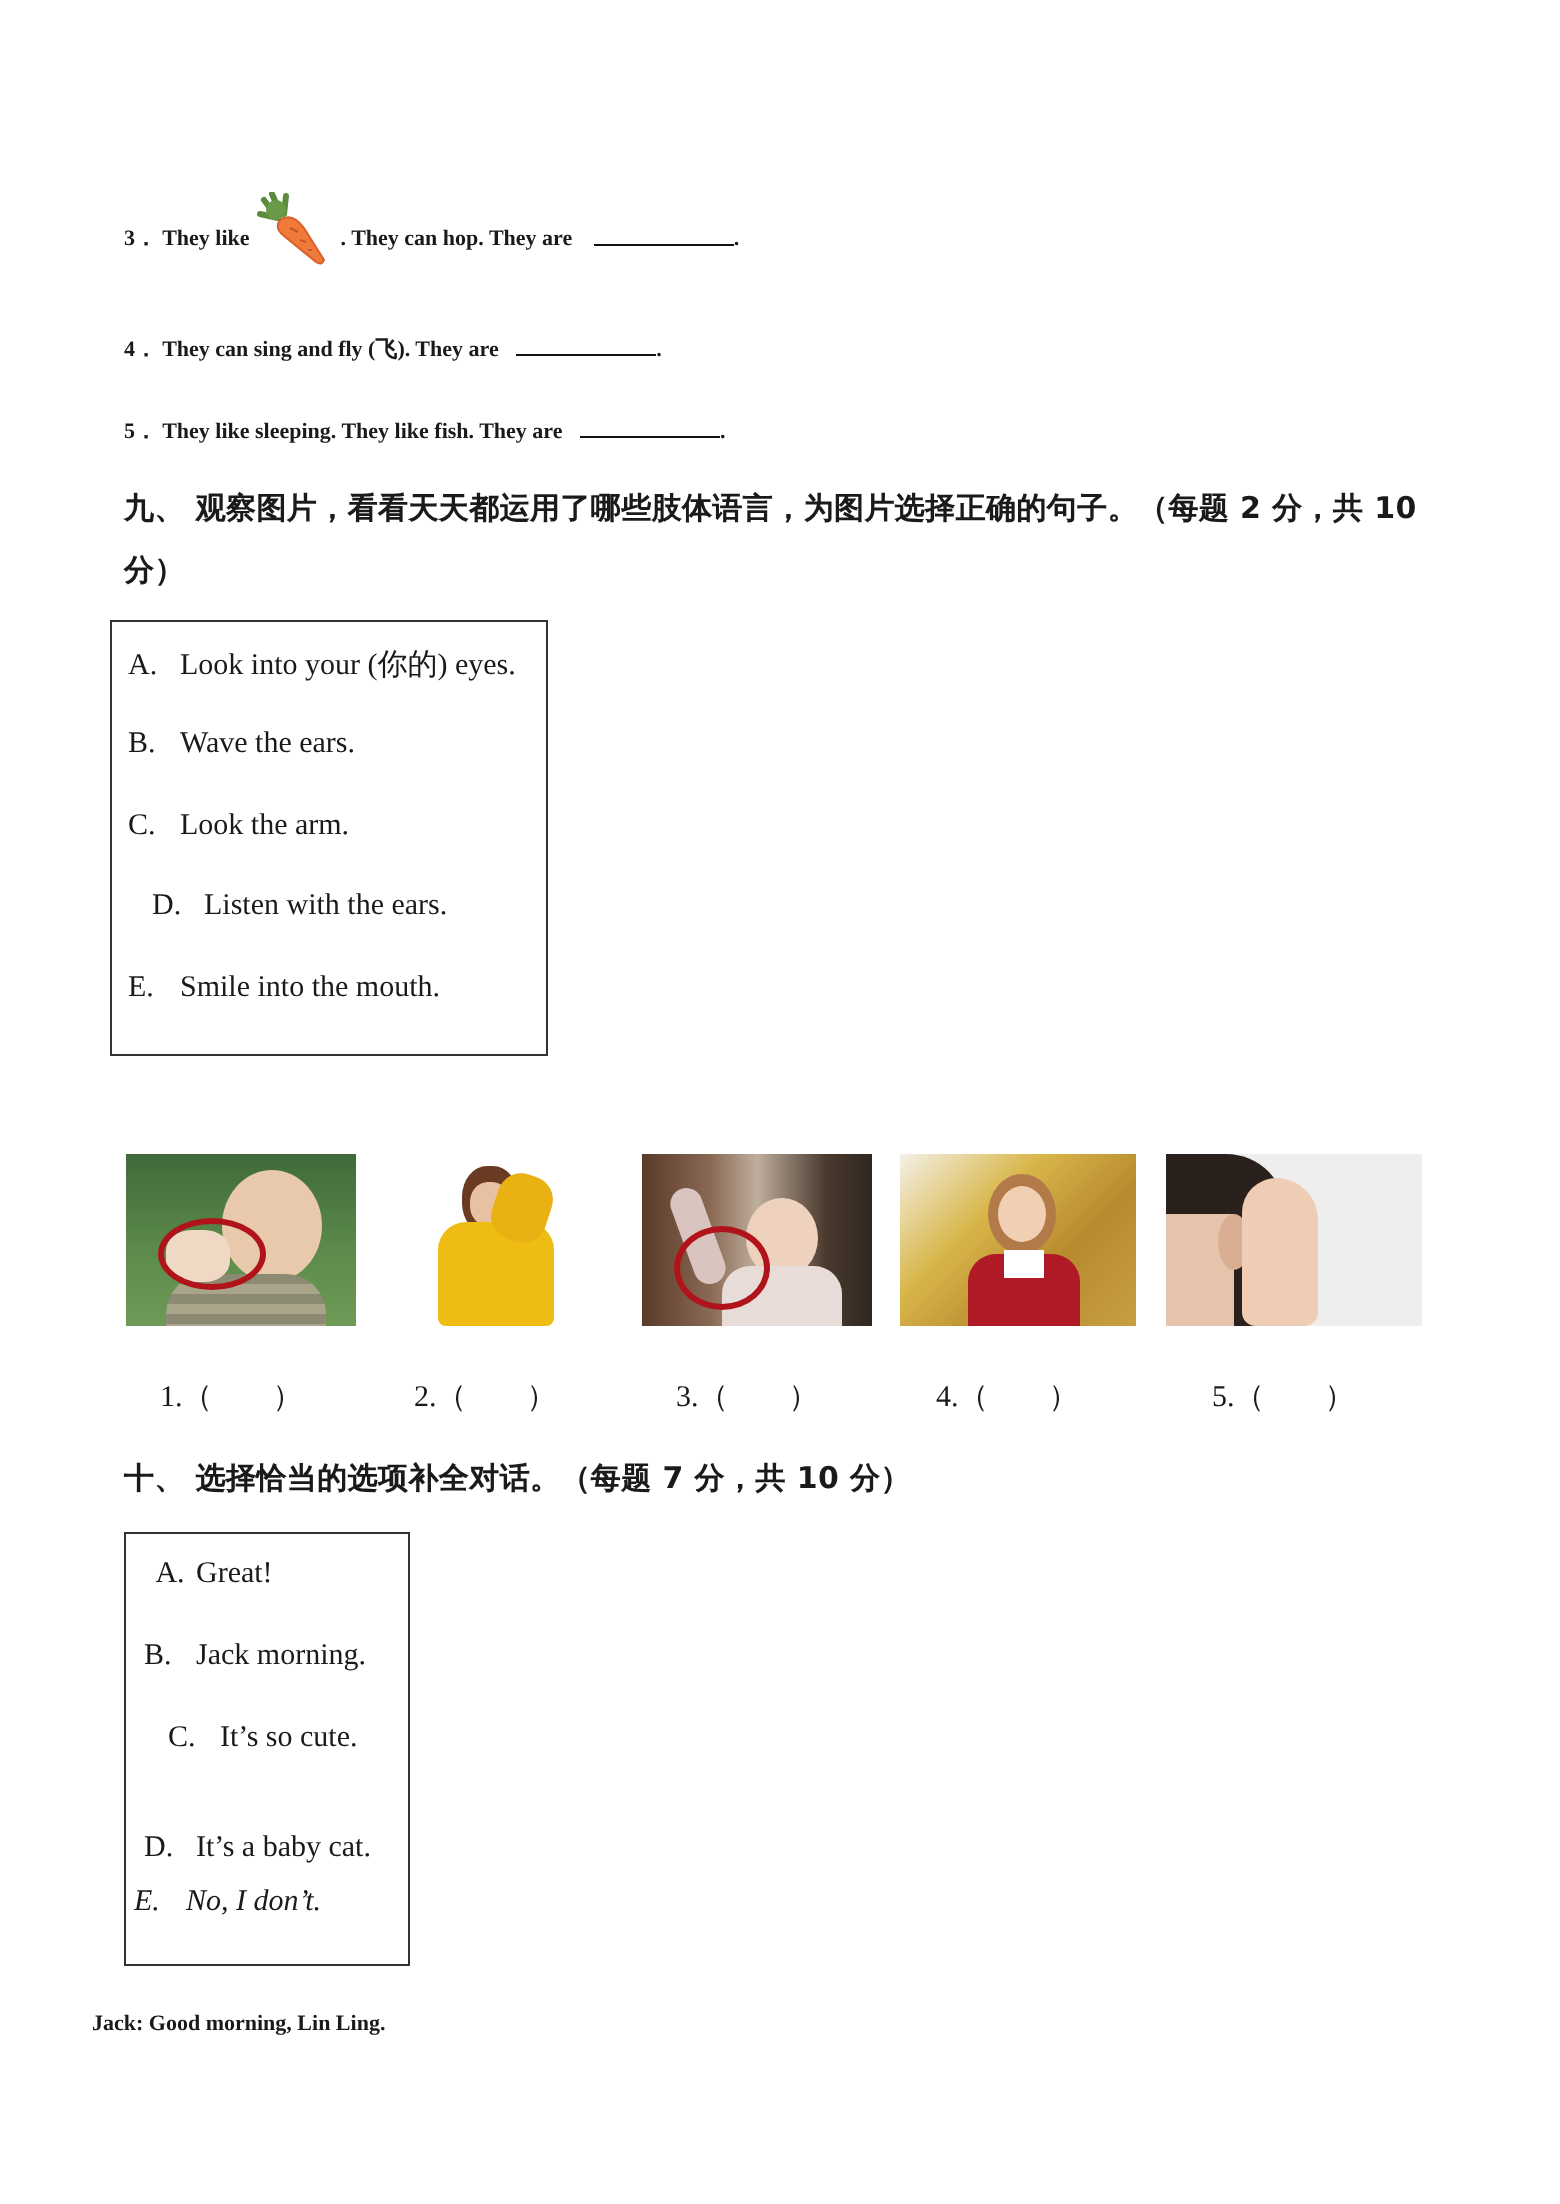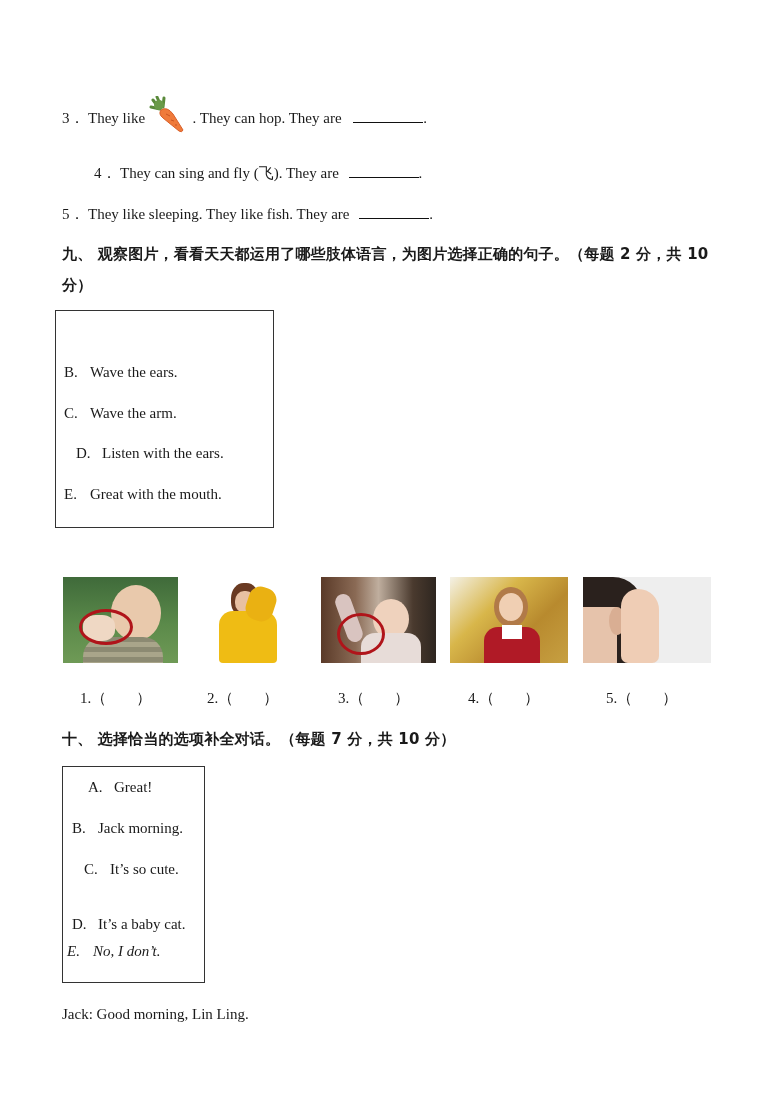--- a/index.html
+++ b/index.html
@@ -2,21 +2,21 @@
 <html><head>
 <meta charset="utf-8">
 <style>
   html, body { margin: 0; padding: 0; background: #ffffff; }
   body {
     width: 780px; height: 1102px; position: relative; overflow: hidden;
     font-family: "Liberation Serif", "DejaVu Serif", serif;
     color: #1a1a1a;
   }
   .abs { position: absolute; }
-  .line { font-size: 15px; white-space: nowrap; }
+  .line { font-size: 11px; white-space: nowrap; font-weight: bold; }
   .blank { display: inline-block; border-bottom: 1px solid #111; height: 14px; vertical-align: baseline; }
   .heading { font-size: 15px; font-weight: bold; font-family: "DejaVu Sans", "Liberation Sans", sans-serif; letter-spacing: 0.2px; }
   .box { border: 1.5px solid #333; }
   .opt { position: absolute; font-size: 15px; white-space: nowrap; }
   .opt .letter { display: inline-block; width: 26px; }
   .pic { position: absolute; overflow: hidden; }
   .paren { position: absolute; font-size: 15px; white-space: pre; }
   .circle { position: absolute; border: 3px solid #b0141a; border-radius: 50%; }
 </style>
 </head>
@@ -30,40 +30,41 @@
       <path d="M10 12 L4 4 M12 10 L8 1 M14 11 L15 2 M11 13 L2 11" stroke="#5a8a3a" stroke-width="3" stroke-linecap="round"></path>
       <circle cx="10" cy="9" r="5" fill="#6a9a48"></circle>
       <path d="M12 14 Q18 10 24 18 L34 34 Q33 37 30 35 L14 22 Q9 18 12 14 Z" fill="#ef7a3a" stroke="#d9602a" stroke-width="1"></path>
       <path d="M17 18 L21 20 M22 24 L25 25 M26 29 L28 29" stroke="#c95522" stroke-width="1"></path>
     </svg>
   </span>
   <span>. They can hop. They are</span>
   <span class="blank" style="width:70px; margin-left:8px;"></span><span>.</span>
 </div>
 
-<div class="abs line" style="left:62px; top:163px;margin-left:32px;">
+<div class="abs line" style="left:62px; top:163px;">
   <span>4．</span>
   <span>They can sing and fly (飞). They are</span>
   <span class="blank" style="width:70px; margin-left:6px;"></span><span>.</span>
 </div>
 
 <div class="abs line" style="left:62px; top:204px;">
   <span>5．</span>
   <span>They like sleeping. They like fish. They are</span>
   <span class="blank" style="width:70px; margin-left:6px;"></span><span>.</span>
 </div>
 
 <div class="abs heading" style="left:62px; top:245px; white-space:nowrap;">九、 观察图片，看看天天都运用了哪些肢体语言，为图片选择正确的句子。（每题 2 分，共 10</div>
 <div class="abs heading" style="left:62px; top:276px;">分）</div>
 
 <div class="abs box" style="left:55px; top:310px; width:217px; height:216px;">
+  <div class="opt" style="left:8px; top:12px;"><span class="letter">A.</span><span>Look into your (你的) eyes.</span></div>
   <div class="opt" style="left:8px; top:53px;"><span class="letter">B.</span><span>Wave the ears.</span></div>
-  <div class="opt" style="left:8px; top:94px;"><span class="letter">C.</span><span>Wave the arm.</span></div>
+  <div class="opt" style="left:8px; top:94px;"><span class="letter">C.</span><span>Look the arm.</span></div>
   <div class="opt" style="left:20px; top:134px;"><span class="letter">D.</span><span>Listen with the ears.</span></div>
-  <div class="opt" style="left:8px; top:175px;"><span class="letter">E.</span><span>Great with the mouth.</span></div>
+  <div class="opt" style="left:8px; top:175px;"><span class="letter">E.</span><span>Smile into the mouth.</span></div>
 </div>
 
 <div class="pic" style="left:63px; top:577px; width:115px; height:86px; background: linear-gradient(180deg, #3f6a3a 0%, #5b8a4a 55%, #6f9a56 100%);">
   <div style="position:absolute; left:48px; top:8px; width:50px; height:56px; border-radius:50%; background:#e9c9ac;"></div>
   <div style="position:absolute; left:20px; top:60px; width:80px; height:30px; border-radius:20px 20px 0 0; background:repeating-linear-gradient(180deg,#8c8a72 0 5px,#a9a58a 5px 10px);"></div>
   <div style="position:absolute; left:20px; top:38px; width:32px; height:26px; border-radius:40%; background:#efd8c4;"></div>
   <div class="circle" style="left:16px; top:32px; width:48px; height:30px;"></div>
 </div>
 
 <div class="pic" style="left:215px; top:577px; width:70px; height:86px; background:#ffffff;">
@@ -96,20 +97,20 @@
 
 <div class="paren" style="left:80px; top:689px;">1.（        ）</div>
 <div class="paren" style="left:207px; top:689px;">2.（        ）</div>
 <div class="paren" style="left:338px; top:689px;">3.（        ）</div>
 <div class="paren" style="left:468px; top:689px;">4.（        ）</div>
 <div class="paren" style="left:606px; top:689px;">5.（        ）</div>
 
 <div class="abs heading" style="left:62px; top:730px; white-space:nowrap;">十、 选择恰当的选项补全对话。（每题 7 分，共 10 分）</div>
 
 <div class="abs box" style="left:62px; top:766px; width:141px; height:215px;">
-  <div class="opt" style="left:25px; top:12px;"><span class="letter">A.</span><span>Great!</span></div>
+  <div class="opt" style="left:9px; top:12px;text-align:center;"><span class="letter">A.</span><span>Great!</span></div>
   <div class="opt" style="left:9px; top:53px;"><span class="letter">B.</span><span>Jack morning.</span></div>
   <div class="opt" style="left:9px; top:94px;margin-left:12px;"><span class="letter">C.</span><span>It’s so cute.</span></div>
   <div class="opt" style="left:9px; top:149px;"><span class="letter">D.</span><span>It’s a baby cat.</span></div>
   <div class="opt" style="left:4px; top:176px;font-style:italic;"><span class="letter">E.</span><span>No, I don’t.</span></div>
 </div>
 
-<div class="abs line" style="left:62px; top:1006px;">Jack: Good morning, Lin Ling.</div>
+<div class="abs line" style="left:46px; top:1006px;">Jack: Good morning, Lin Ling.</div>
 
 </body></html>

